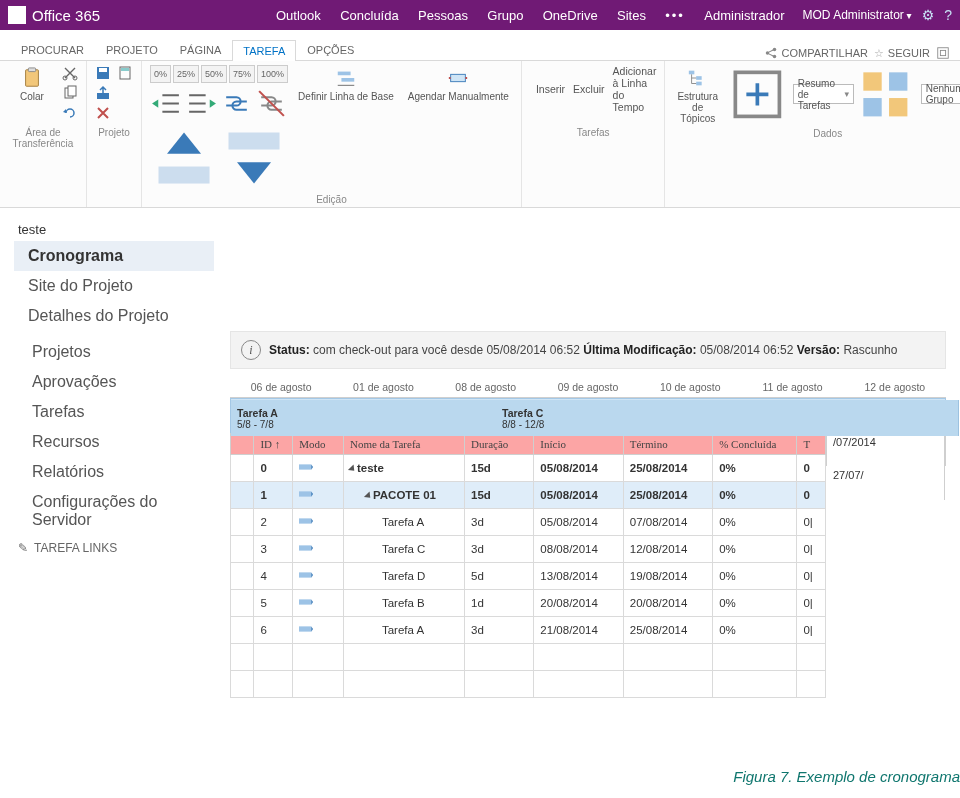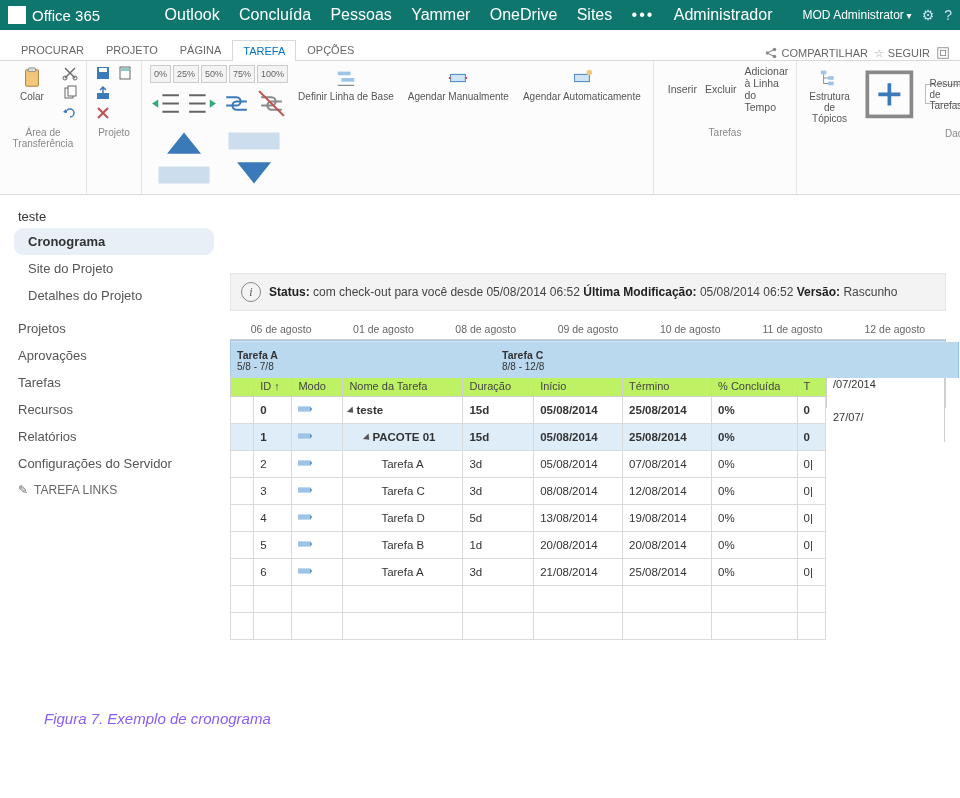--- a/index.html
+++ b/index.html
@@ -1,22 +1,22 @@
 <!DOCTYPE html>
 <html><head>
 <meta charset="utf-8">
 <style>
   body { margin:0; font-family:"Segoe UI",Arial,sans-serif; font-size:12px; color:#444; background:#fff; width:960px; }
   
-  .topbar { background:#0f766e; color:#fff; height:30px; display:flex; align-items:center; padding:0 8px;gap:12px; }
+  .topbar { background:#701a75; color:#fff; height:30px; display:flex; align-items:center; padding:0 8px; }
   .topbar .brand { display:flex; align-items:center; gap:6px; font-size:15px; }
   .brand-logo { width:18px; height:18px; background:#fff; position:relative; }
   .brand-logo::before, .brand-logo::after { content:""; position:absolute; }
   .topbar .spacer { flex:1; }
-  .topnav a { color:#fff; text-decoration:none; font-size:16px; margin:15px 8px; }
+  .topnav a { color:#fff; text-decoration:none; font-size:13px; margin:15px 8px; }
   .topnav .dots { letter-spacing:2px; }
   .top-right { display:flex; align-items:center; gap:10px; margin-left:10px; }
   .top-right .dd::after { content:" ▾"; font-size:10px; }
   .gear, .help { color:#c7e0f4; font-size:14px; }
   
   .ribtabs { display:flex; align-items:flex-end; height:26px; padding:4px 10px 0 10px; border-bottom:1px solid #d9d9d9; }
   .ribtabs .tab { font-size:11px; color:#666; padding:4px 10px; cursor:pointer; border:1px solid transparent; border-bottom:0; }
   .ribtabs .tab.active { color:#0072C6; border-color:#d9d9d9; background:#fff; position:relative; top:1px; }
   .rib-right { margin-left:auto; display:flex; gap:6px; color:#666; font-size:11px; }
   .rib-right span { display:flex; align-items:center; gap:4px; }
@@ -37,60 +37,60 @@
   .small-list div { display:flex; align-items:center; gap:6px; cursor:pointer; }
   .dd-field { border:1px solid #bbb; background:#fff; height:18px; width:110px; display:flex; align-items:center; padding:0 4px; font-size:10px; color:#555; justify-content:space-between; }
   .dd-field::after { content:"▾"; color:#888; font-size:9px; }
   
   .page { padding:12px 14px 30px 14px; }
   .status-bar { background:#f3f3f3; border:1px solid #e5e5e5; padding:8px 10px; margin-left:216px; margin-bottom:8px; display:flex; gap:8px; align-items:center; font-size:12px; }
   .status-bar .info { width:18px;height:18px;border:1px solid #888;border-radius:50%;display:flex;align-items:center;justify-content:center;font-style:italic;font-family:serif;color:#555; }
   .status-bar b { color:#222; }
   .sidebar { width:200px; padding-right:16px; }
   .side-title { color:#333; font-size:13px; padding:2px 4px; margin-bottom:2px; }
-  .side-item { color:#555; font-size:13px; padding:6px 4px; cursor:pointer;border-radius:9px; }
+  .side-item { color:#555; font-size:16px; padding:6px 18px; cursor:pointer; }
   .side-item.sub { padding-left:14px; }
   .side-sep { height:6px; }
   .side-edit { color:#666; font-size:12px; padding:6px 4px; display:flex; align-items:center; gap:6px; cursor:pointer; }
   .side-item.selected { background:#e9eff6; color:#333; font-weight:600; }
   .main { flex:1; min-width:0; }
   
   .ghead { display:flex; border-bottom:1px solid #cfcfcf; height:20px; align-items:center; font-size:10.5px; color:#666; }
   .ghead div { flex:1; text-align:center; }
   .gbars { background:#cfe5f6; border:1px solid #a4c8e6; border-bottom:0; height:34px; display:flex; position:relative; }
   .gbar { position:absolute; top:1px; height:32px; background:#bad8ee; border-right:1px solid #9cc2e0; padding:2px 6px; font-size:10.5px; color:#333; display:flex; flex-direction:column; justify-content:center; }
   
   table.tasks { width:100%; border-collapse:collapse; font-size:11.5px; color:#333; }
-  table.tasks th { background:#bef264; border:1px solid #cfcfcf; padding:4px 6px; font-weight:normal; color:#444; text-align:left; font-size:11px; }
+  table.tasks th { background:#fca5a5; border:1px solid #cfcfcf; padding:4px 6px; font-weight:normal; color:#444; text-align:left; font-size:11px;font-family:Liberation Serif, serif; }
   table.tasks td { border:1px solid #dadada; padding:3px 6px; height:20px; }
   table.tasks tr.bold td { font-weight:700; }
   table.tasks tr.sel td { background:#dfedf9; }
   .mode-ic { width:14px; height:10px; display:inline-block; }
   .tri { display:inline-block; width:0; height:0; border-top:4px solid transparent; border-bottom:4px solid transparent; border-left:5px solid #555; margin-right:2px; vertical-align:middle; transform:rotate(45deg); }
   .a-left { text-align:left; }
   .top2head { display:flex; border:1px solid #cfcfcf; border-bottom:0; height:32px;flex-direction:column; }
   .top2head .seg { border-right:1px solid #cfcfcf; padding:2px 6px; font-size:11px; color:#333; display:flex; flex-direction:column; justify-content:center; }
   .mini-days { letter-spacing:2px; font-family:monospace; font-size:10px; }
   
-  .caption { text-align:left; color:#8b5cf6; font-style:italic; font-size:15px; margin:40px 0 50px 44px; }
+  .caption { text-align:right; color:#0f766e; font-style:italic; font-size:15px; margin:40px 0 50px 44px; }
 </style>
 </head>
 <body>
 
 <div class="topbar">
   <div class="brand">
     <div class="brand-logo"></div>
     <span>Office 365</span>
   </div>
   <div class="spacer"></div>
   <div class="topnav">
     <a>Outlook</a>
     <a>Concluída</a>
     <a>Pessoas</a>
-    <a>Yammer</a>
+    <a>Grupo</a>
     <a>OneDrive</a>
     <a>Sites</a>
     <a class="dots">•••</a>
     <a class="dd">Administrador</a>
   </div>
   <div class="top-right">
     <span class="dd">MOD Administrator</span>
     <span class="gear">⚙</span>
     <span class="help">?</span>
   </div>
@@ -228,28 +228,22 @@
           </svg>
         <div class="lab">Definir Linha de Base</div>
       </div>
       <div class="bigbtn">
         <svg class="ic" viewBox="0 0 24 24">
             <rect x="4" y="8" width="16" height="8" fill="#cfe5f6" stroke="#3a7ab8"></rect>
             <path d="M2 12h2M20 12h2" stroke="#c0504d" stroke-width="2"></path>
           </svg>
         <div class="lab">Agendar Manualmente</div>
       </div>
-      <div class="bigbtn">
-        <svg class="ic" viewBox="0 0 24 24">
-            <rect x="4" y="8" width="16" height="8" fill="#cfe5f6" stroke="#3a7ab8"></rect>
-            <circle cx="20" cy="6" r="3" fill="#f2c77a"></circle>
-          </svg>
-        <div class="lab">Agendar Automaticamente</div>
-      </div>
-    </div>
+    </div>
+    <div class="label">Edição</div>
   </div>
 
   <div class="rgroup">
     <div class="body">
       <div class="small-list">
         <div>
             <svg class="mi" viewBox="0 0 16 16">
               <rect x="2" y="6" width="10" height="4" fill="#9dc3e6"></rect>
               <path d="M13 4v8M9 8h8" stroke="#3a7" stroke-width="1.5"></path>
             </svg>

